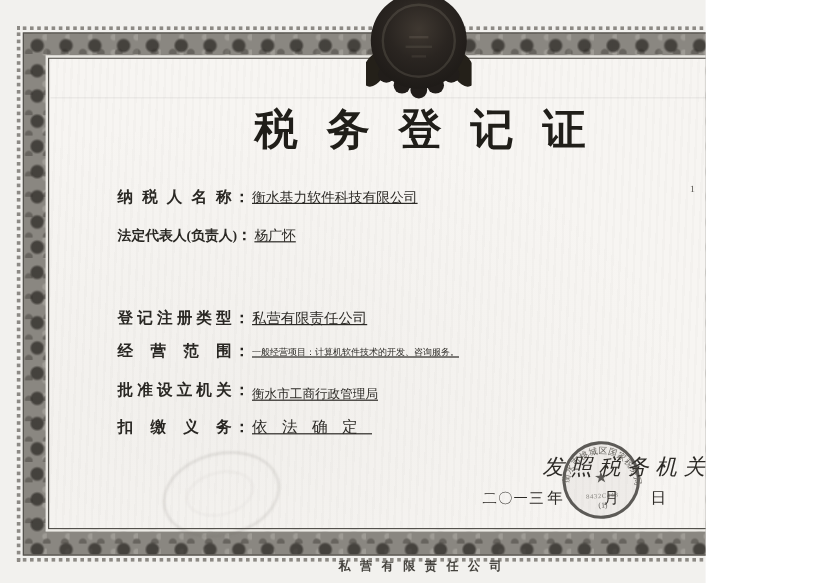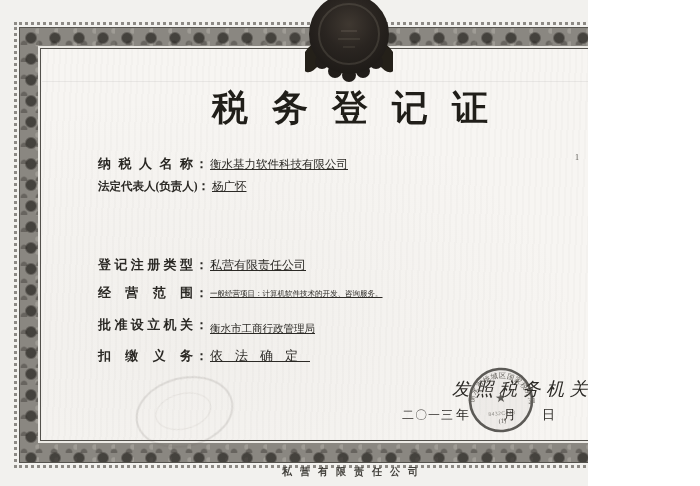--- a/index.html
+++ b/index.html
@@ -53,21 +53,21 @@
   .serial-mark { position:absolute; left:575px; top:153px; font-size:8px; color:#55534e; }
   
   .row { position:absolute; left:98px; white-space:nowrap; font-size:13px; }
   .row .label {
     display:inline-block; width:95px; font-weight:bold; color:#2a2824;
     text-align:justify; text-align-last:justify; vertical-align:baseline;
   }
   .row .colon { margin:0 2px 0 2px; font-weight:bold; }
   .row .value { color:#2c2a26;text-decoration:underline; }
   .r1 { top:155px; } .r1 .value { font-size:11.5px; }
-  .r2 { top:177px; } .r2 .label { font-size:11.5px; width:97px; } .r2 .value { font-size:11.5px; }
+  .r2 { top:187px; } .r2 .label { font-size:11.5px; width:97px; } .r2 .value { font-size:11.5px; }
   .r3 { top:223px; } .r3 .value { font-size:11.5px; }
   .r4 { top:256px; } .r4 .value { font-size:12px; }
   .r5 { top:284px; } .r5 .value { font-size:7.5px; position:relative; top:-1px; }
   .r6 { top:316px; } .r6 .value { font-size:10.5px; position:relative; top:3px;text-align:right; }
   .r7 { top:347px; } .r7 .value { letter-spacing:12px; }
   
   .issuer-label {
     position:absolute; left:452px; top:377px; font-size:18px;
     letter-spacing:5.5px; color:#2c2a26; white-space:nowrap;font-style:italic;
   }

